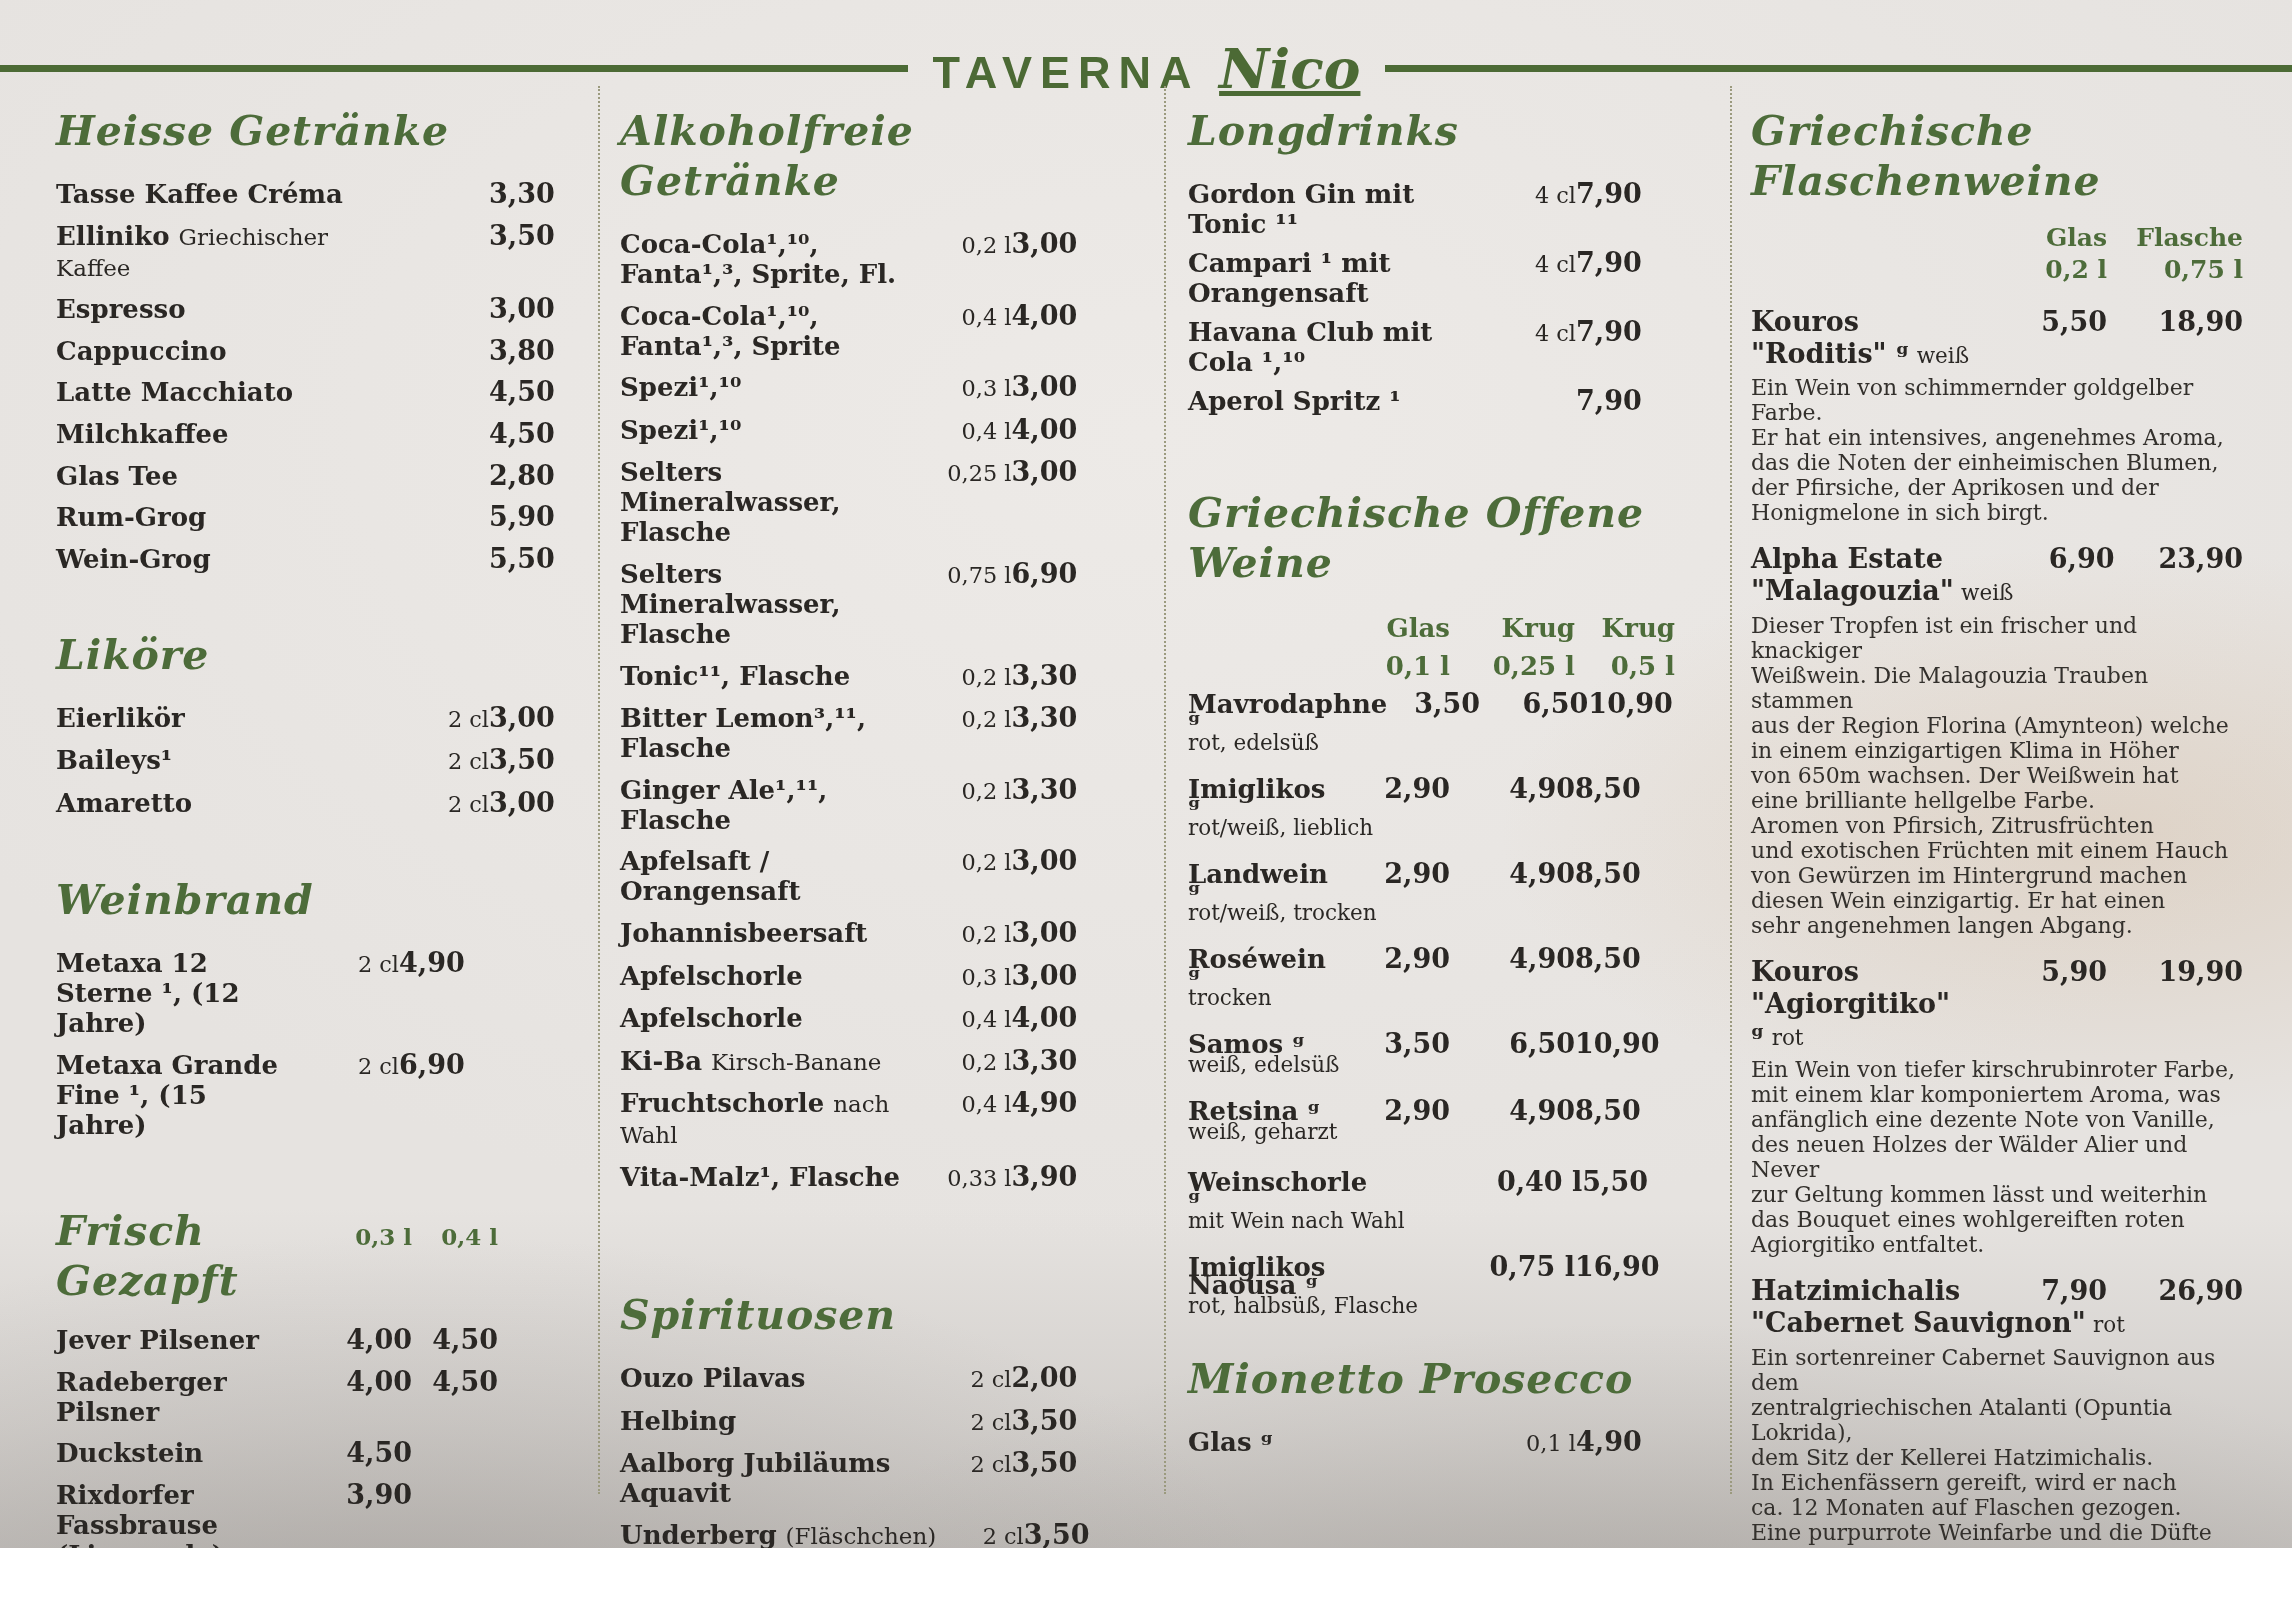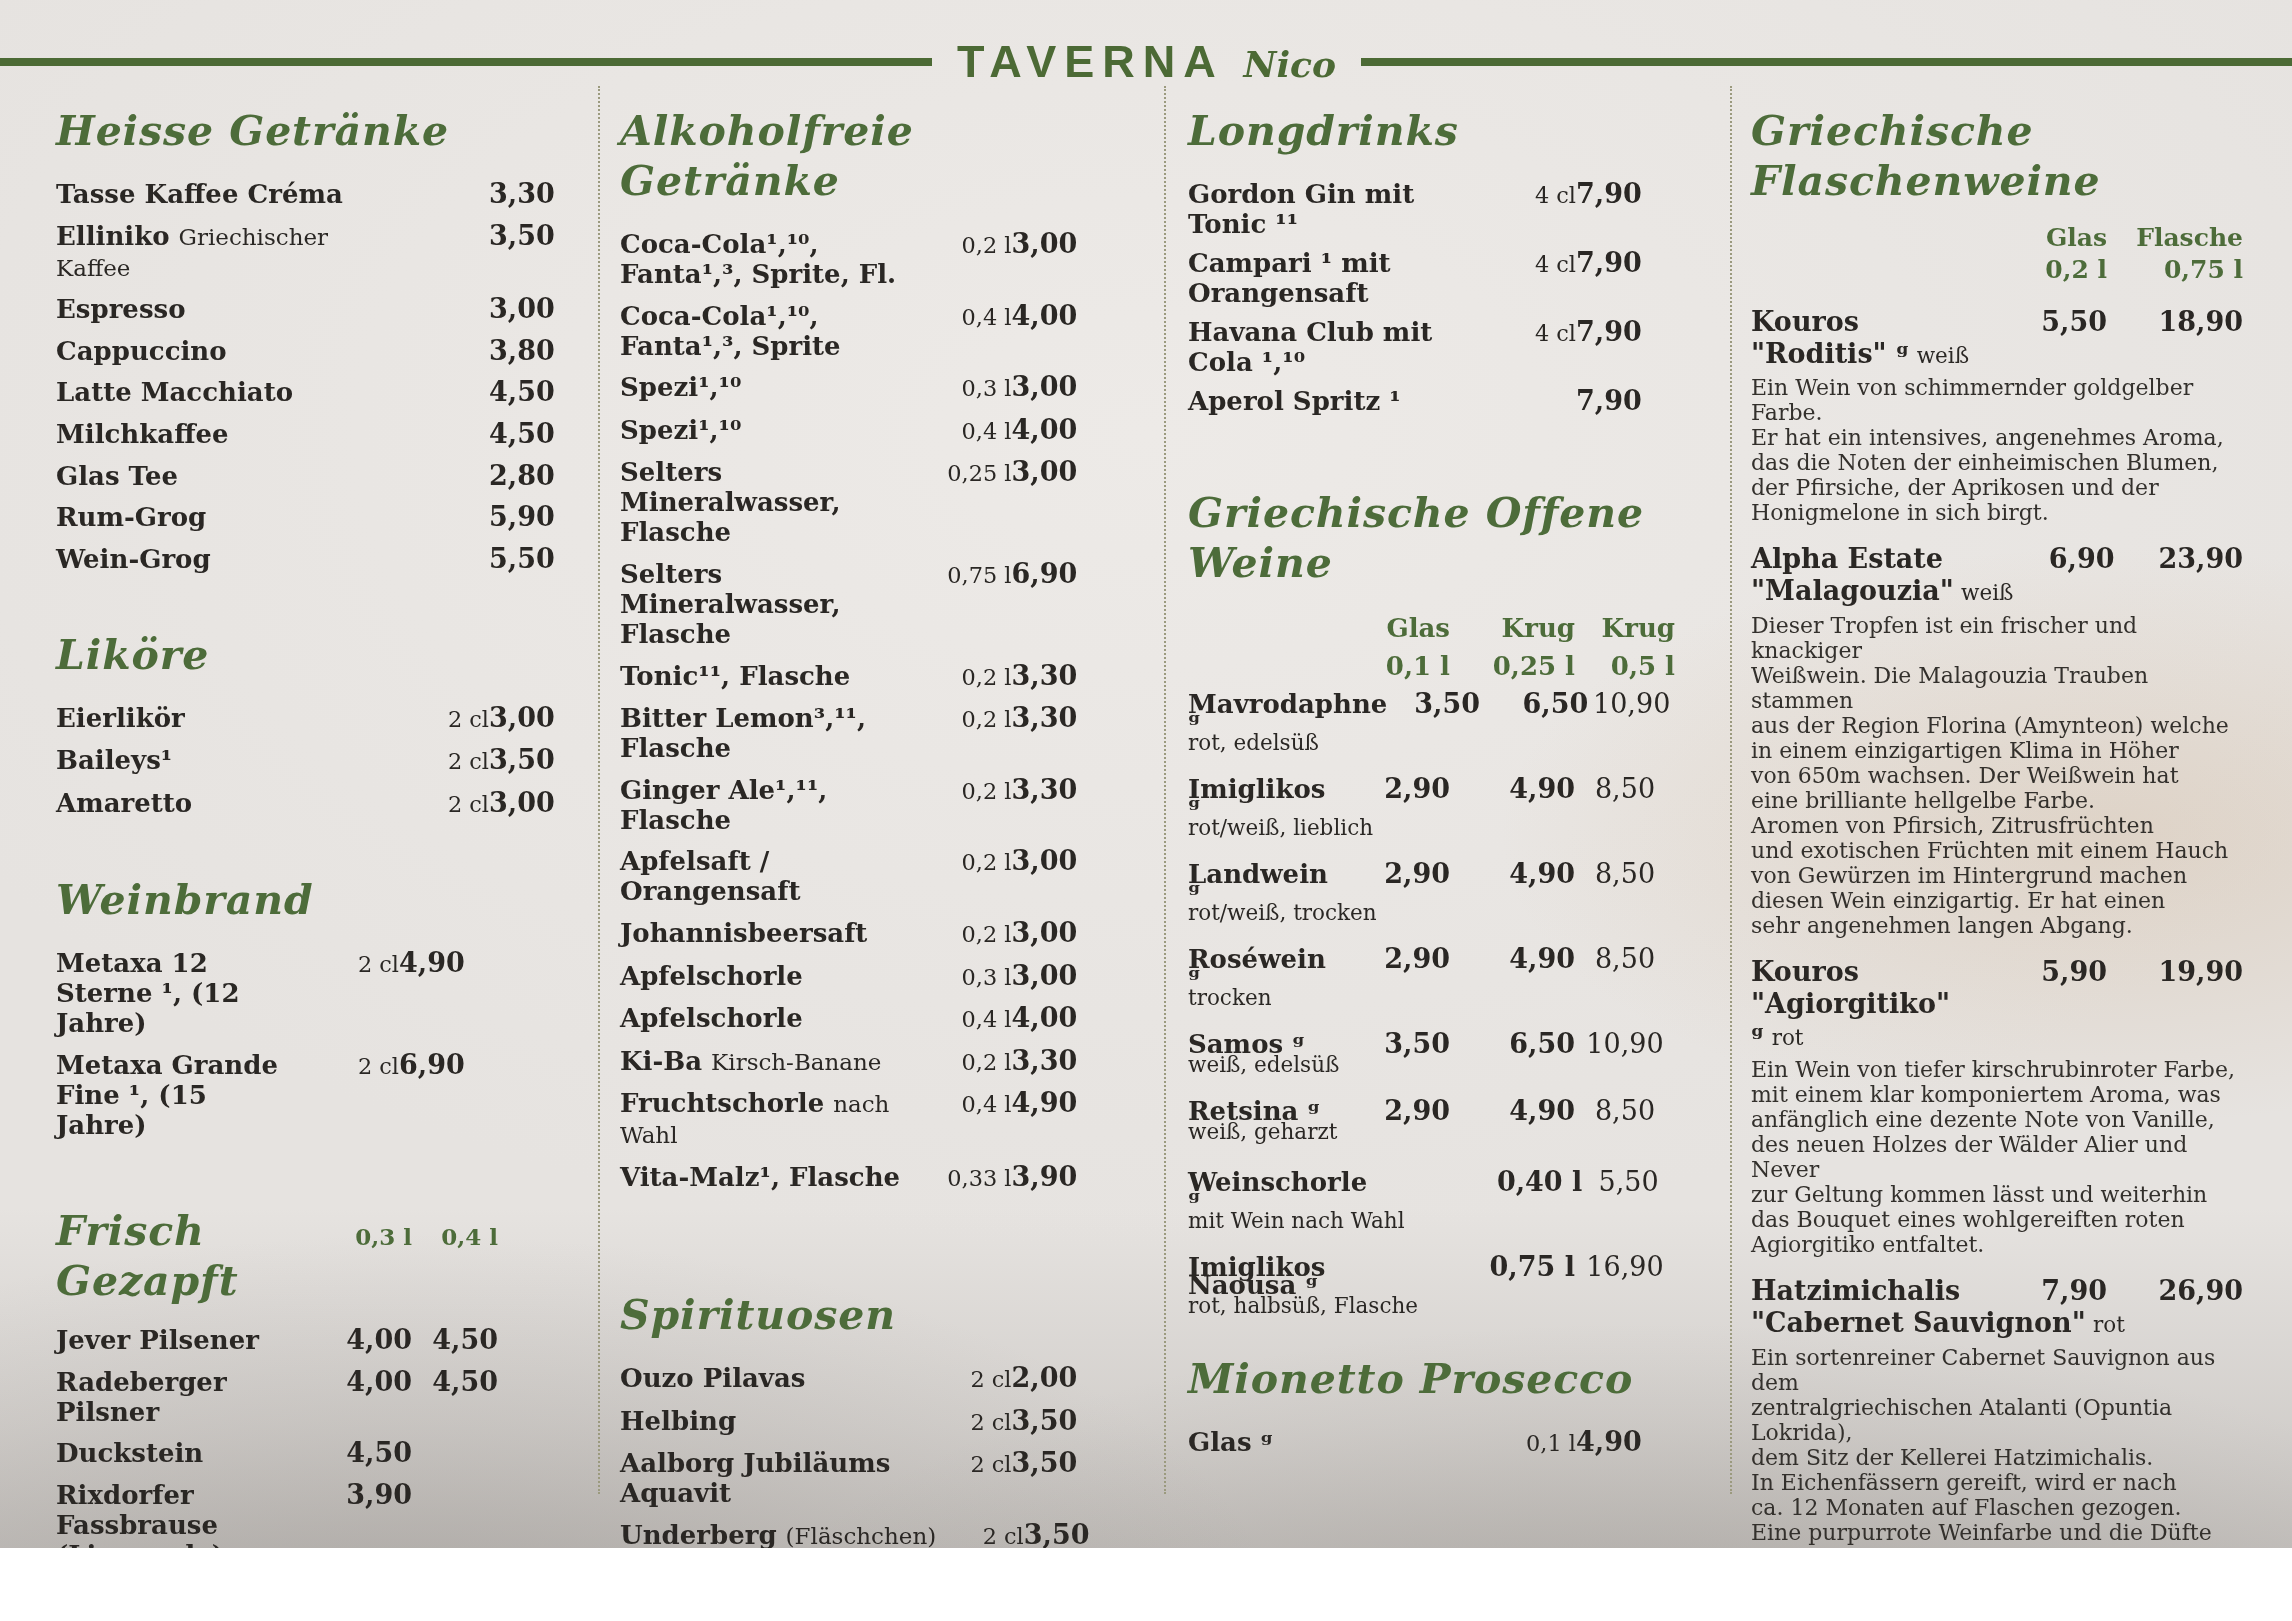--- a/index.html
+++ b/index.html
@@ -13,21 +13,21 @@
       radial-gradient(1522px 582px at 72% 108%, rgba(135,130,124,0.32), transparent 60%),
       radial-gradient(1970px 1164px at 50% 28%, #edeae7 0%, #e6e3e0 70%),
       #e6e3e0;
   }
   
   .top-rule{position:absolute;top:36px;left:0;right:0;display:flex;align-items:center;gap:25px;}
   .top-rule .line{height:7.2px;background:#4c6a35;flex:1;}
   .logo{display:flex;align-items:baseline;gap:19.7px;white-space:nowrap;}
   .brand-taverna{font-family:"Liberation Sans",sans-serif;font-weight:700;font-size:45px;
     letter-spacing:8px;color:#4c6a35;}
-  .brand-nico{font-size:36px;font-style:italic;font-weight:700;color:#4c6a35;}
+  .brand-nico{font-size:55px;font-style:italic;font-weight:700;color:#4c6a35;text-decoration:underline;}
   .bottom-rule{position:absolute;left:0;right:0;top:1587px;height:7.2px;background:#4c6a35;}
   
   .sep{position:absolute;top:86px;bottom:54px;width:0;border-left:2.7px dotted #9b9a7e;}
   .sep1{left:598px;}.sep2{left:1164px;}.sep3{left:1730px;}
   
   .col{position:absolute;top:106px;}
   .col1{left:56px;width:532px;}
   .col2{left:620px;width:512px;padding-right:21.5px;box-sizing:border-box;}
   .col3{left:1188px;width:523px;padding-right:36px;box-sizing:border-box;}
   .col4{left:1751px;width:528px;padding-right:36px;box-sizing:border-box;}
@@ -60,21 +60,21 @@
   .wc{width:107px;text-align:right;color:#4d6c3a;font-weight:700;font-size:26px;line-height:34px;}
   .wc2{width:125px;}.wc3{width:100px;}
   .wbody{margin-top:12.5px;}
   .wrow{margin-bottom:25px;}
   .wrow.gap{margin-top:29px;}
   .wmain{display:flex;align-items:baseline;line-height:18px;}
   .wn{flex:1;font-weight:700;font-size:26px;}
   .c1{width:107px;text-align:right;font-size:27px;font-weight:700;}
   .c2{width:125px;text-align:right;font-size:24px;font-weight:400;}
   .c2.money{font-size:27px;font-weight:700;}
-  .c3{width:100px;text-align:center;font-size:27px;font-weight:400;}
+  .c3{width:100px;text-align:left;font-size:27px;font-weight:700;}
   .wnote{font-size:21.5px;line-height:24px;font-weight:400;}
   
   .col3 .pros .sz{width:125px;}
   
   .wh4{display:flex;align-items:baseline;margin-top:16px;margin-bottom:19.7px;}
   .wh4 .sp{flex:1;}
   .h4c{width:107px;text-align:right;color:#4d6c3a;font-weight:700;font-size:25px;line-height:32px;white-space:pre-line;}
   .h4c.b{width:136px;}
   .wine4{margin-bottom:18px;}
   .w4main{display:flex;align-items:baseline;line-height:32px;}

